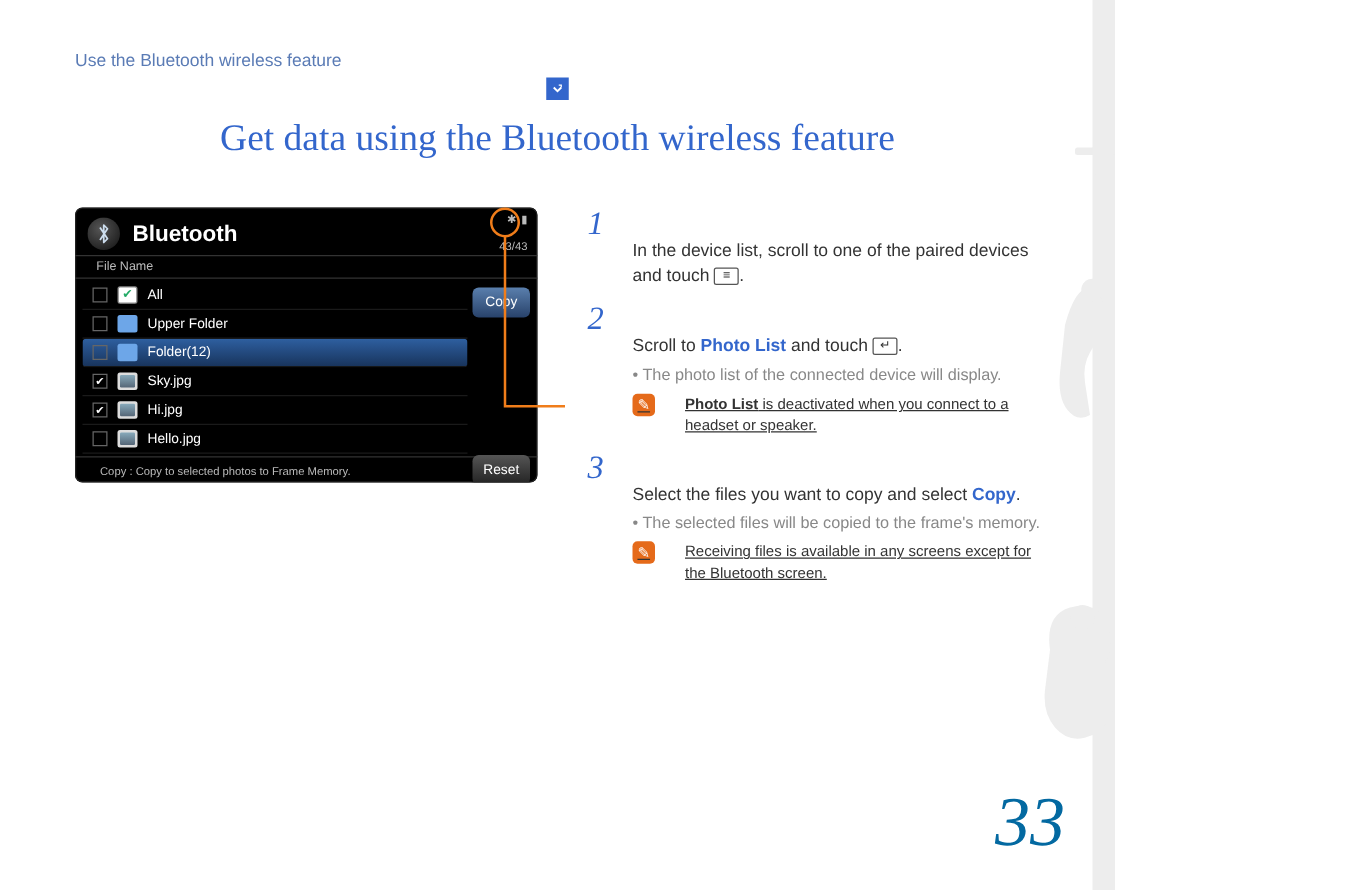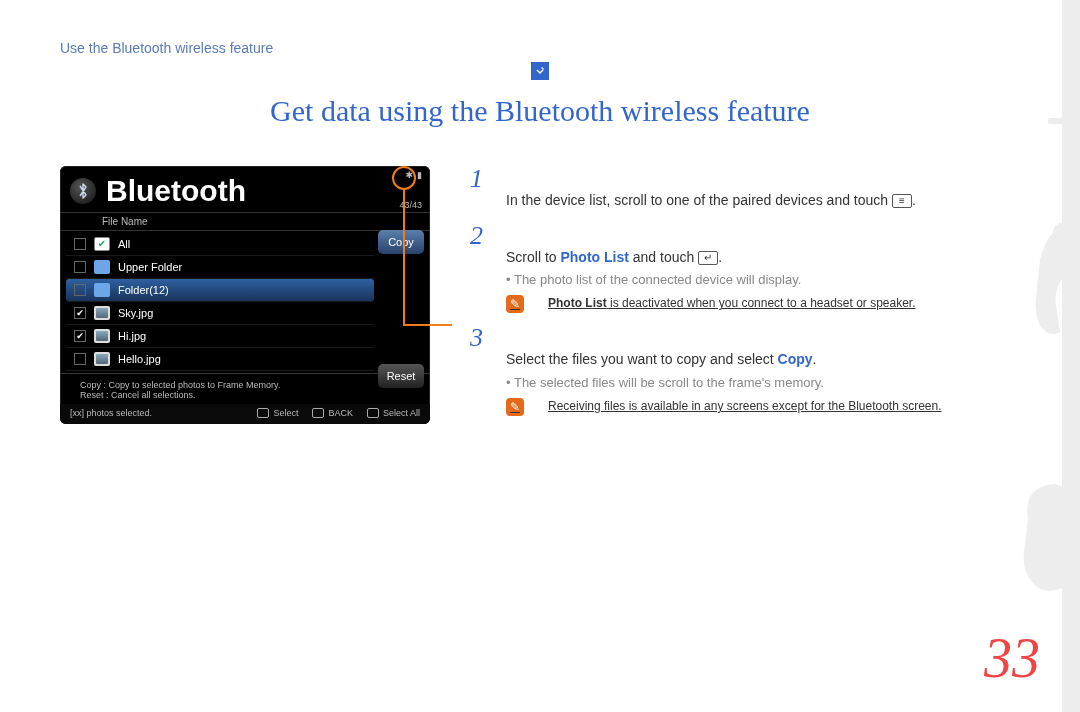--- a/index.html
+++ b/index.html
@@ -13,21 +13,21 @@
     margin: 0;
     width: 1080px;
     height: 712px;
     font-family: Arial, Helvetica, sans-serif;
     background: #fff;
     position: relative;
     overflow: hidden;
   }
   .page {
     position: relative;
-    width: 1080px;
+    width: 892px;
     height: 712px;
     padding: 40px 60px 30px 60px;
   }
   .breadcrumb {
     color: var(--lightblue-text);
     font-size: 14px;
     margin-bottom: 6px;
   }
   .title-row {
     display: flex;
@@ -80,33 +80,33 @@
     border-bottom: 1px solid #333;
     position: relative;
   }
   .bt-ic {
     width: 26px; height: 26px; border-radius: 50%;
     background: #333 radial-gradient(circle at 40% 35%, #555, #111);
     display:flex; align-items:center; justify-content:center;
     font-size: 16px;
   }
   .shot-title {
-    font-size: 30px;
+    font-size: 18px;
     font-weight: bold;
   }
   .shot-header .small-status {
     position:absolute; right:8px; top:4px;
     display:flex; align-items:center; gap:4px;
     font-size:9px; color:#bbb;
   }
   .pager { position:absolute; right:8px; bottom:2px; font-size:9px; color:#bbb; }
 
   .columns-hdr {
     display:flex; align-items:center;
-    padding: 3px 8px 3px 42px;
+    padding: 3px 8px 3px 17px;
     color:#bbb; font-size:10px;
     border-bottom:1px solid #333;
   }
 
   .file-row {
     display:flex; align-items:center;
     gap:8px;
     padding:4px 8px;
     border-bottom:1px solid #1a1a1a;
   }
@@ -190,21 +190,21 @@
     font-size:10px; vertical-align:middle;
     background:#fff;
   }
 
   
   .page-num {
     position:absolute; right:40px; bottom:22px;
     font-family:"Times New Roman", serif;
     font-style:italic;
     font-size:56px;
-    color:#ef4444;
+    color:#0369a1;
   }
 
   
   .wm { position:absolute; right:0; top:0; height:100%; width:110px; pointer-events:none; opacity:.85; }
 </style>
 </head>
 <body>
 
 <div class="page">
 
@@ -276,38 +276,20 @@
           </div>
         </div>
 
       <div class="side-buttons">
         <div class="pill-btn">Copy</div>
         <div class="pill-btn reset">Reset</div>
       </div>
 
       <div class="shot-footer">
         <div>Copy : Copy to selected photos to Frame Memory.</div>
-        <div>Reset : Cancel all selections.</div>
-      </div>
-      <div class="shot-tools">
-        <div class="tool">[xx] photos selected.</div>
-        <div style="display:flex; gap:14px;">
-          <div class="tool">
-              <span class="tool-ic"></span>
-              <span>Select</span>
-            </div>
-          <div class="tool">
-              <span class="tool-ic"></span>
-              <span>BACK</span>
-            </div>
-          <div class="tool">
-              <span class="tool-ic"></span>
-              <span>Select All</span>
-            </div>
-        </div>
       </div>
     </div>
 
     <div class="steps">
 
       <div class="step">
         <div class="step-num">1</div>
         <div class="step-body">
           <span>In the device list, scroll to one of the paired devices and touch </span>
           <span class="glyph-btn">≡</span><span>.</span>
@@ -327,21 +309,21 @@
             <div><b>Photo List</b><span> is deactivated when you connect to a headset or speaker.</span></div>
           </div>
         </div>
       </div>
 
       <div class="step">
         <div class="step-num">3</div>
         <div class="step-body">
           <span>Select the files you want to copy and select </span>
           <span class="blue-strong">Copy</span><span>.</span>
-          <div class="sub">The selected files will be scroll to the frame's memory.</div>
+          <div class="sub">The selected files will be copied to the frame's memory.</div>
           <div class="note">
             <div class="note-ic"></div>
             <div><span>Receiving files is available in any screens except for the Bluetooth screen.</span></div>
           </div>
         </div>
       </div>
 
     </div>
   </div>
 

